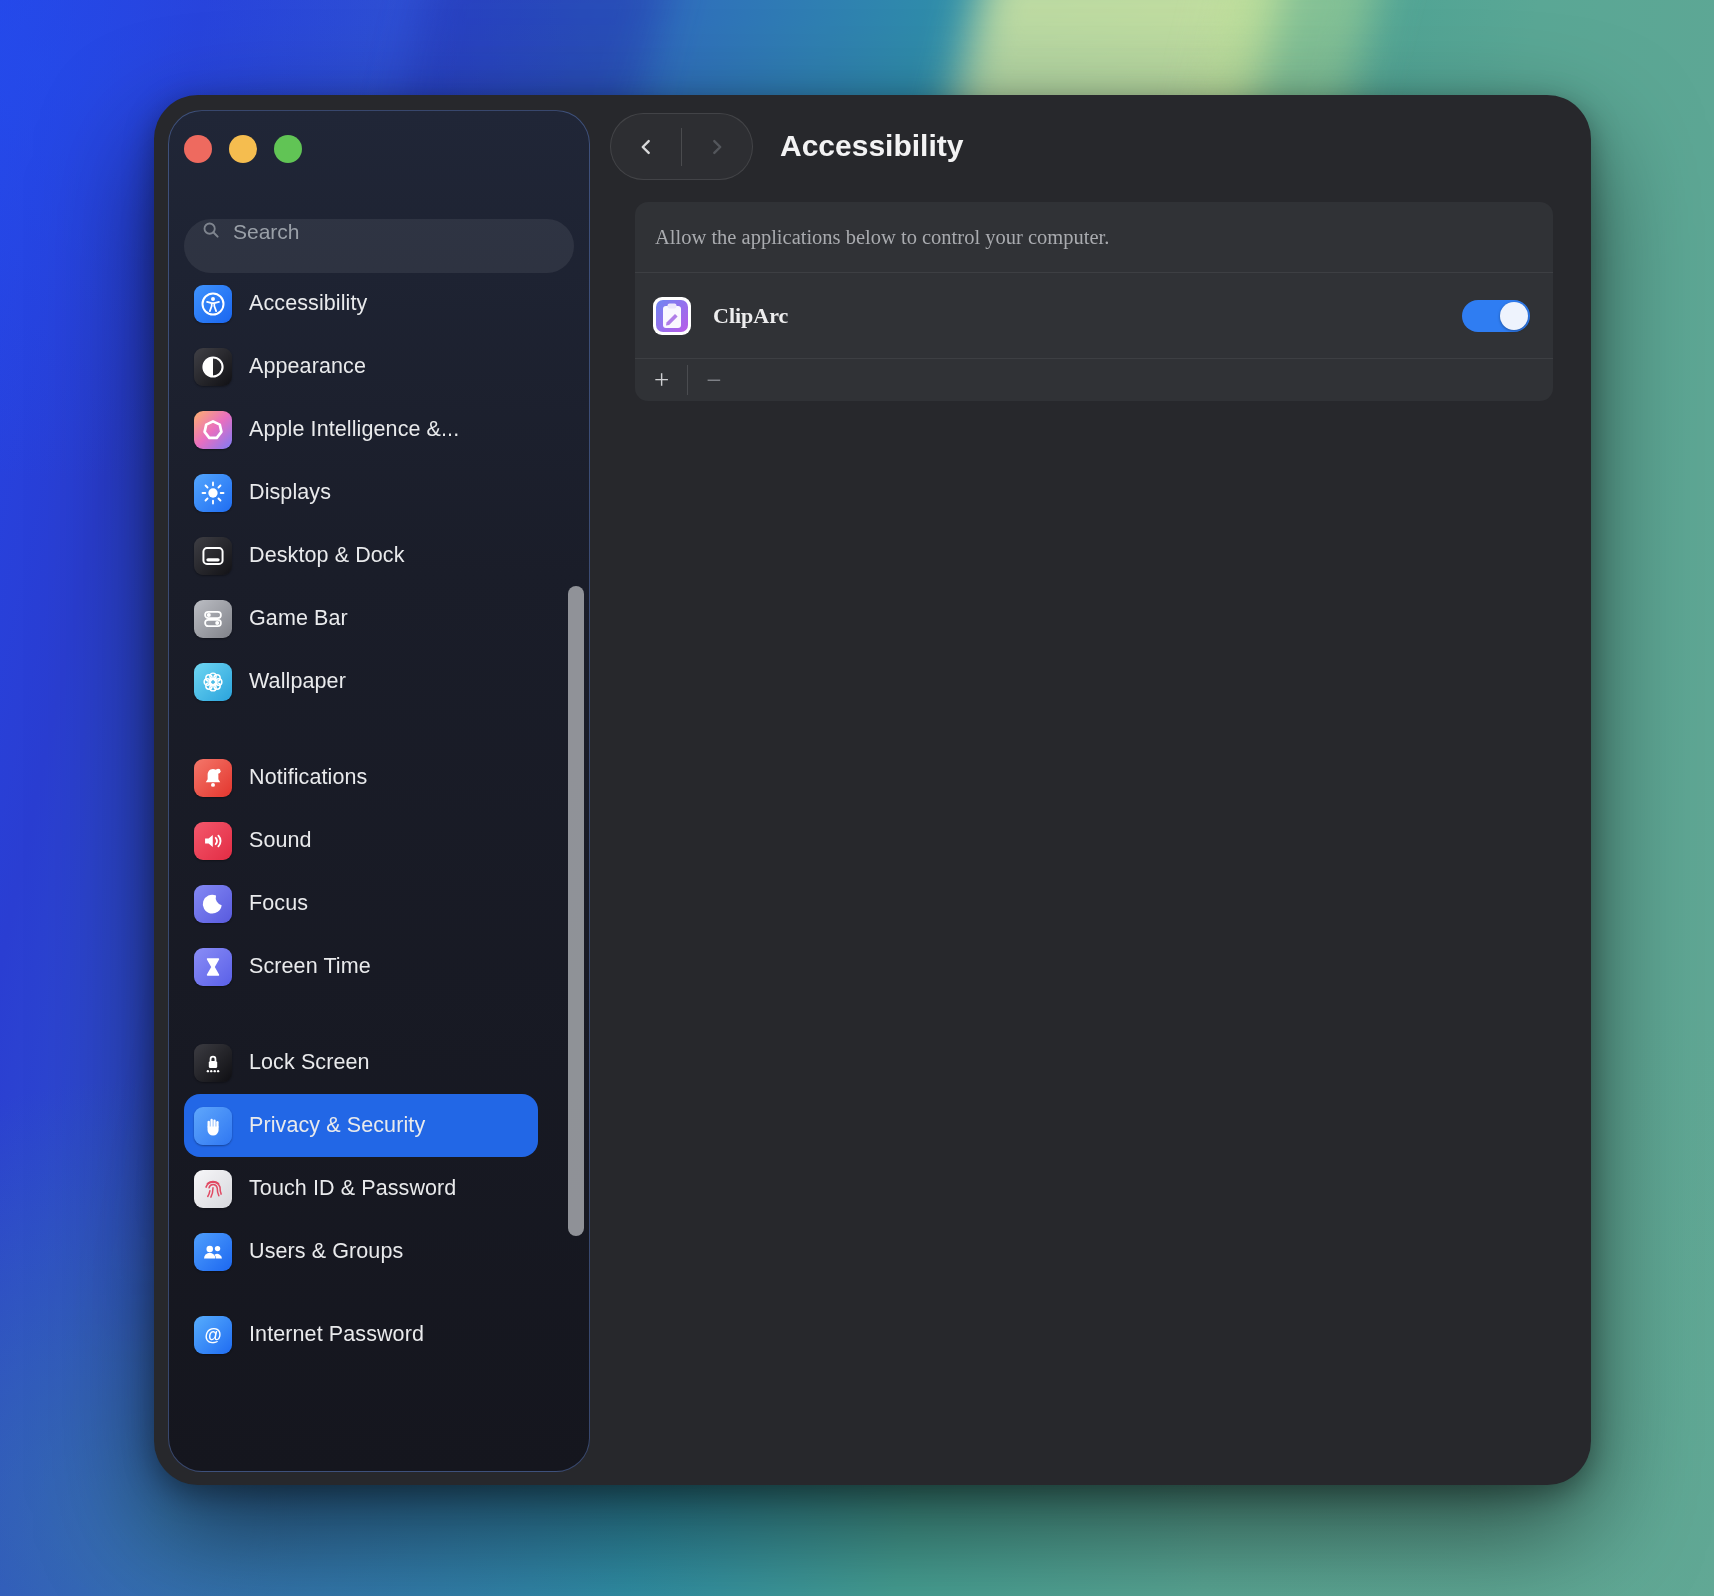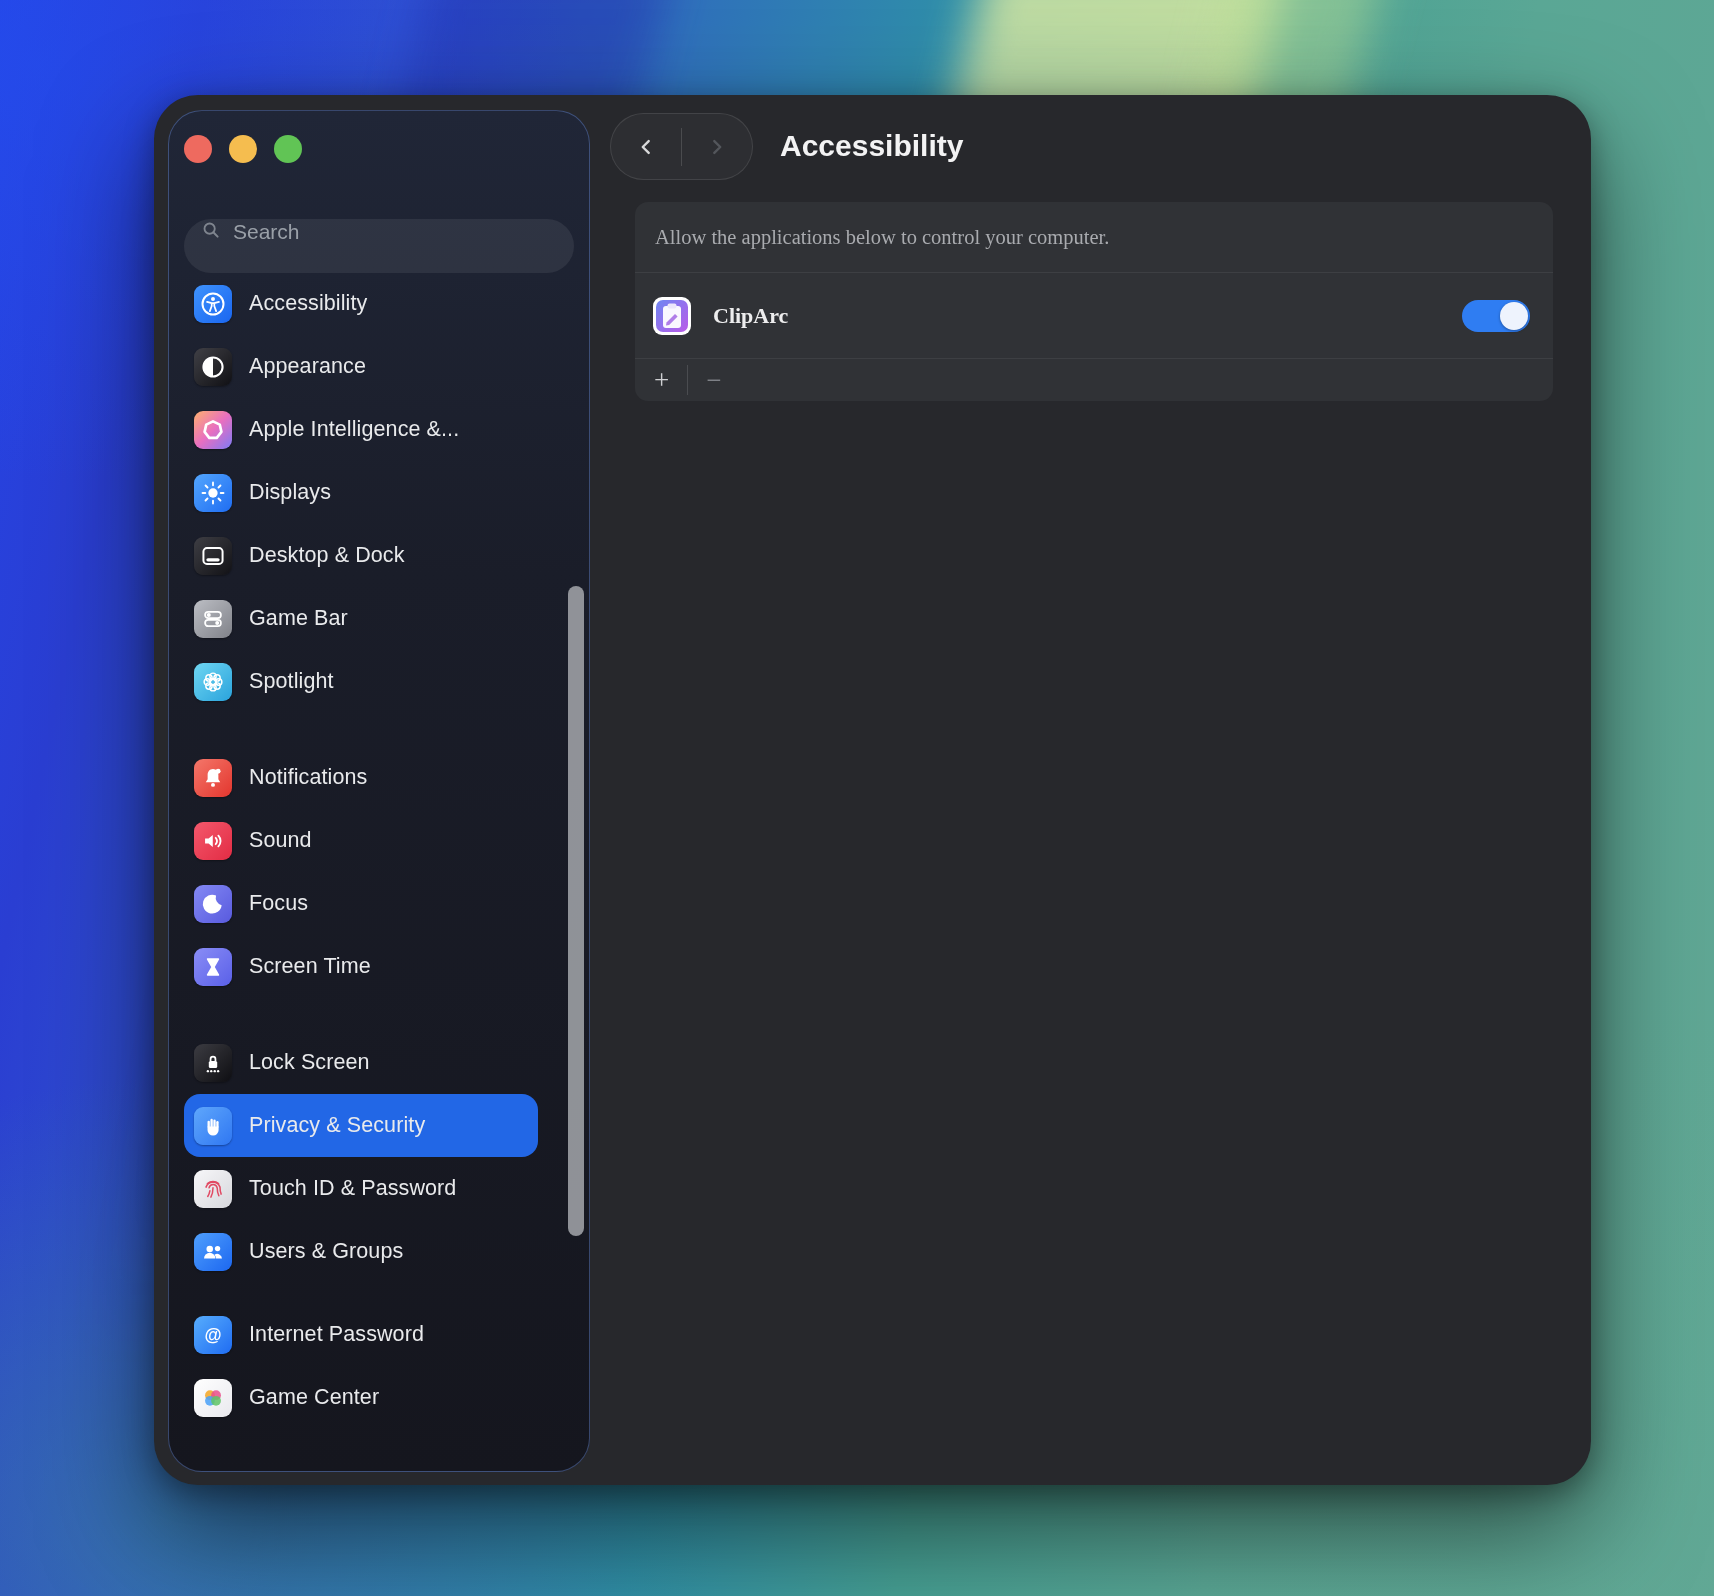--- a/index.html
+++ b/index.html
@@ -170,21 +170,21 @@
                 <circle cx="15.46" cy="8.54" r="2.7"></circle>
                 <circle cx="16.9" cy="12" r="2.7"></circle>
                 <circle cx="15.46" cy="15.46" r="2.7"></circle>
                 <circle cx="12" cy="16.9" r="2.7"></circle>
                 <circle cx="8.54" cy="15.46" r="2.7"></circle>
                 <circle cx="7.1" cy="12" r="2.7"></circle>
                 <circle cx="8.54" cy="8.54" r="2.7"></circle>
               </g>
             </svg>
           </span>
-          <span class="side-label">Spotlight</span>
+          <span class="side-label">Wallpaper</span>
         </div>
         <div class="side-gap1"></div>
         <div class="side-row">
           <span class="gicon" style="background: linear-gradient(135deg, rgb(244, 119, 106), rgb(227, 54, 46));">
             <svg viewBox="0 0 24 24">
               <path d="M12 4.3c-3 0-4.6 2.4-4.6 5.2v3.6L5.8 15.6h12.4l-1.6-2.5V9.5c0-2.8-1.6-5.2-4.6-5.2z" fill="#fff"></path>
               <circle cx="12" cy="17.9" r="1.7" fill="#fff"></circle>
               <circle cx="16.4" cy="6.2" r="2.1" fill="#fff"></circle>
             </svg>
           </span>
@@ -273,33 +273,20 @@
           <span class="side-label">Users &amp; Groups</span>
         </div>
         <div class="side-gap2"></div>
         <div class="side-row">
           <span class="gicon" style="background: linear-gradient(135deg, rgb(87, 173, 253), rgb(31, 108, 242));">
             <svg viewBox="0 0 24 24">
               <text x="12" y="16.8" text-anchor="middle" font-size="15" font-weight="bold" fill="#fff" font-family="inherit">@</text>
             </svg>
           </span>
           <span class="side-label">Internet Password</span>
-        </div>
-        <div class="side-row">
-          <span class="gicon" style="background: linear-gradient(135deg, rgb(255, 255, 255), rgb(233, 233, 238));">
-            <svg viewBox="0 0 24 24">
-              <g fill-opacity="0.85">
-                <circle cx="9.4" cy="9.6" r="4.2" fill="#f5a623"></circle>
-                <circle cx="14.6" cy="9.6" r="4.2" fill="#e94f8b"></circle>
-                <circle cx="9.4" cy="14.4" r="4.2" fill="#49a0f8"></circle>
-                <circle cx="14.6" cy="14.4" r="4.2" fill="#5fc466"></circle>
-              </g>
-            </svg>
-          </span>
-          <span class="side-label">Game Center</span>
         </div>
       </div>
 
     <div class="sb-track"></div>
   </div>
 
   <div class="nav-caps">
     <div class="nav-half">
       <svg viewBox="0 0 24 24">
         <path d="M14.5 6.5l-5.5 5.5 5.5 5.5" fill="none" stroke="#d8d9da" stroke-width="2.2" stroke-linecap="round" stroke-linejoin="round"></path>

